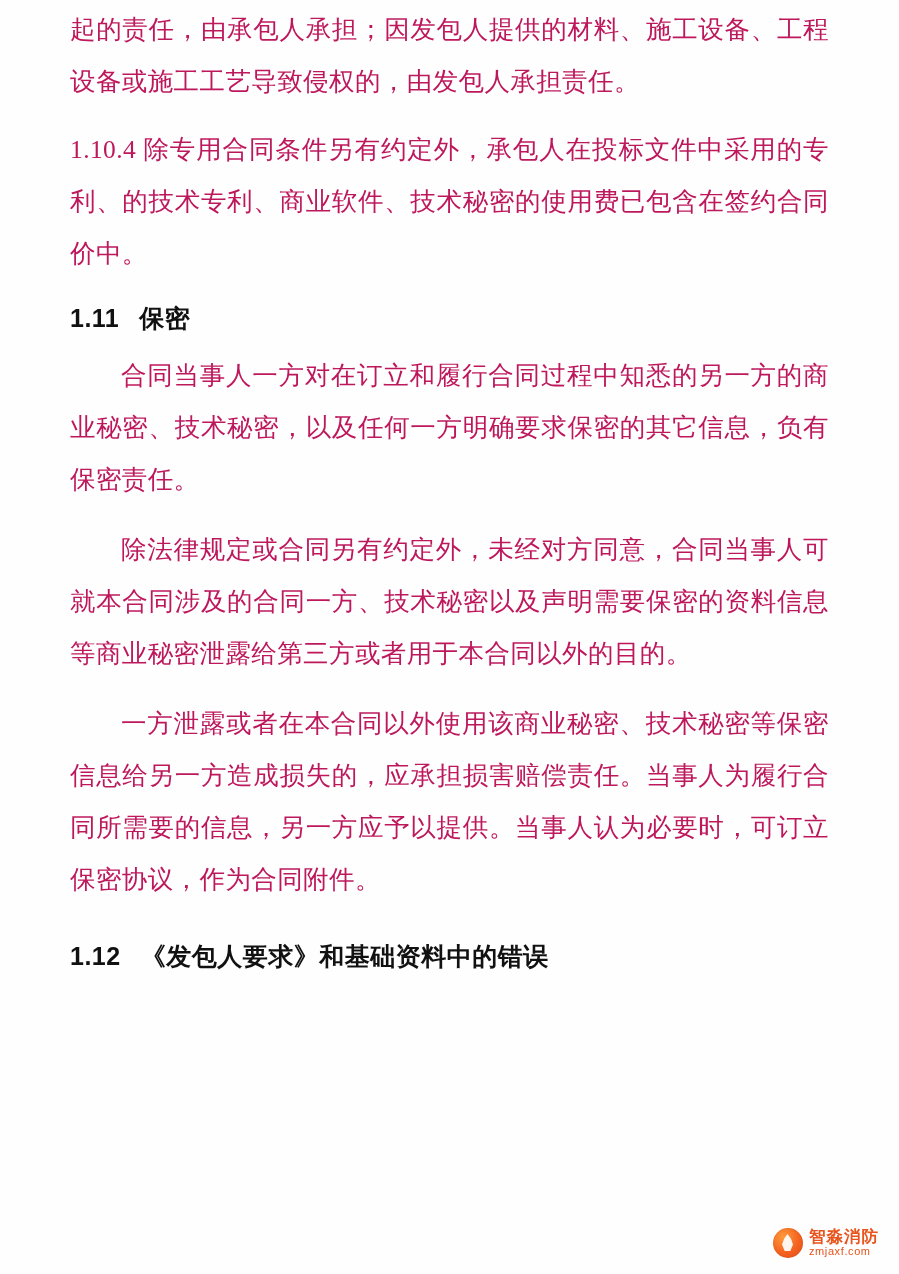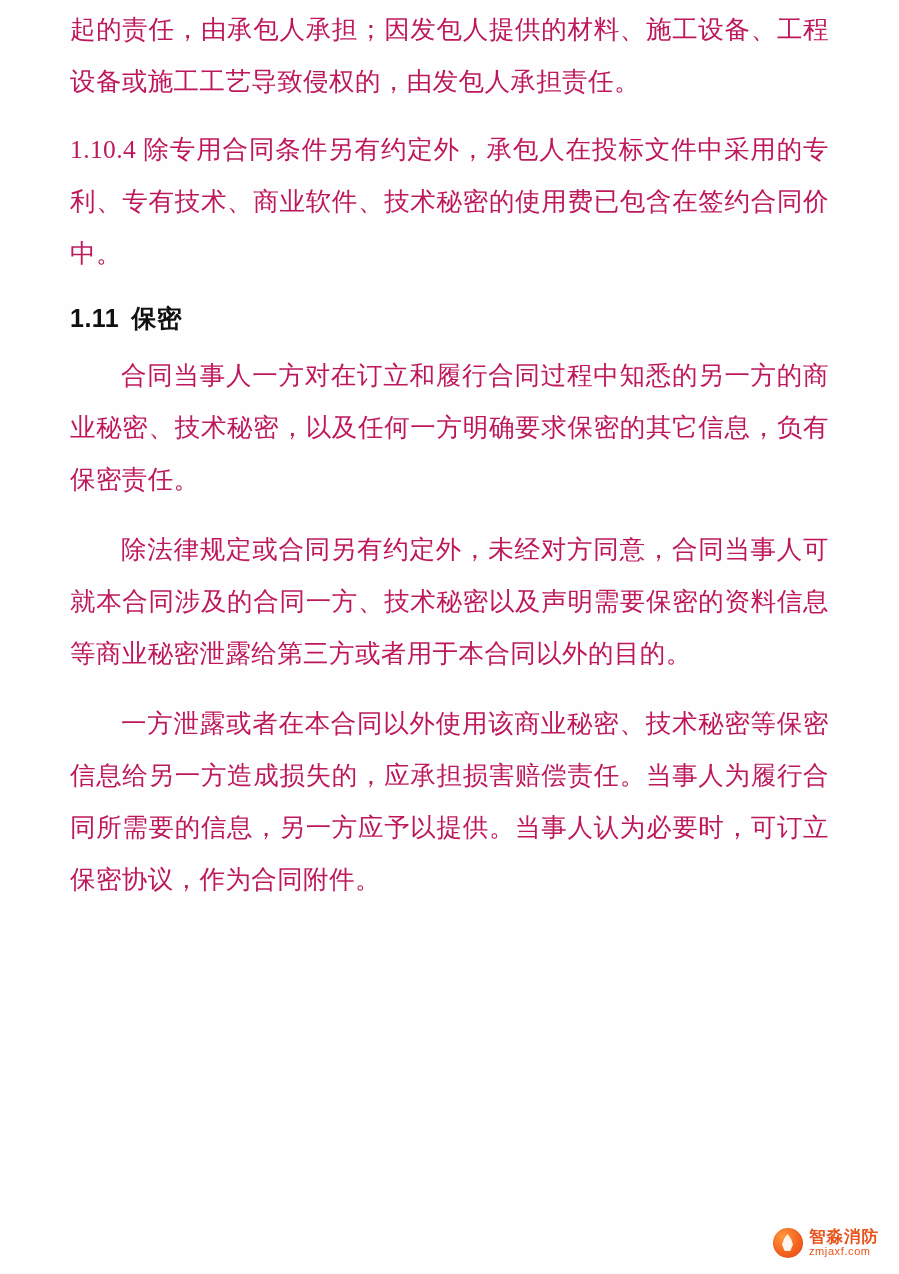--- a/index.html
+++ b/index.html
@@ -42,21 +42,21 @@
   .heading {
     font-size: 25px;
     line-height: 48px;
     font-weight: 700;
     margin: 14px 0 8px 0;
     color: #111111;
     font-family: "Liberation Sans", "DejaVu Sans", sans-serif;
     letter-spacing: 0.5px;
   }
   .heading .num {
-    margin-right: 12px;
+    margin-right: 20px;
   }
   .heading.h-12 {
     margin-top: 26px;
   }
   .spacer-sm { height: 6px; }
 
   
   .watermark {
     position: absolute;
     right: 20px;
@@ -107,37 +107,40 @@
 </style>
 </head>
 <body>
 
 <div class="page">
 
   <div class="doc-body">
 
     <p class="para first-cont">起的责任，由承包人承担；因发包人提供的材料、施工设备、工程设备或施工工艺导致侵权的，由发包人承担责任。</p>
 
-    <p class="para">1.10.4 除专用合同条件另有约定外，承包人在投标文件中采用的专利、专有技术、商业软件、技术秘密的使用费已包含在签约合同价中。</p>
+    <p class="para">1.10.4 除专用合同条件另有约定外，承包人在投标文件中采用的专利、的技术专利、商业软件、技术秘密的使用费已包含在签约合同价中。</p>
 
 
     <h2 class="heading">
       <span class="num">1.11</span><span>保密</span>
     </h2>
 
     <p class="para indent">合同当事人一方对在订立和履行合同过程中知悉的另一方的商业秘密、技术秘密，以及任何一方明确要求保密的其它信息，负有保密责任。</p>
 
     <div class="spacer-sm"></div>
 
     <p class="para indent">除法律规定或合同另有约定外，未经对方同意，合同当事人可就本合同涉及的合同一方、技术秘密以及声明需要保密的资料信息等商业秘密泄露给第三方或者用于本合同以外的目的。</p>
 
     <div class="spacer-sm"></div>
 
     <p class="para indent">一方泄露或者在本合同以外使用该商业秘密、技术秘密等保密信息给另一方造成损失的，应承担损害赔偿责任。当事人为履行合同所需要的信息，另一方应予以提供。当事人认为必要时，可订立保密协议，作为合同附件。</p>
 
+    <h2 class="heading h-12">
+      <span class="num">1.12</span><span>《发包人要求》和基础资料中的错误</span>
+    </h2>
 
   </div>
 
   <div class="watermark">
     <div class="wm-badge"></div>
     <div class="wm-text">
       <span class="wm-title">智淼消防</span>
       <span class="wm-sub">zmjaxf.com</span>
     </div>
   </div>

